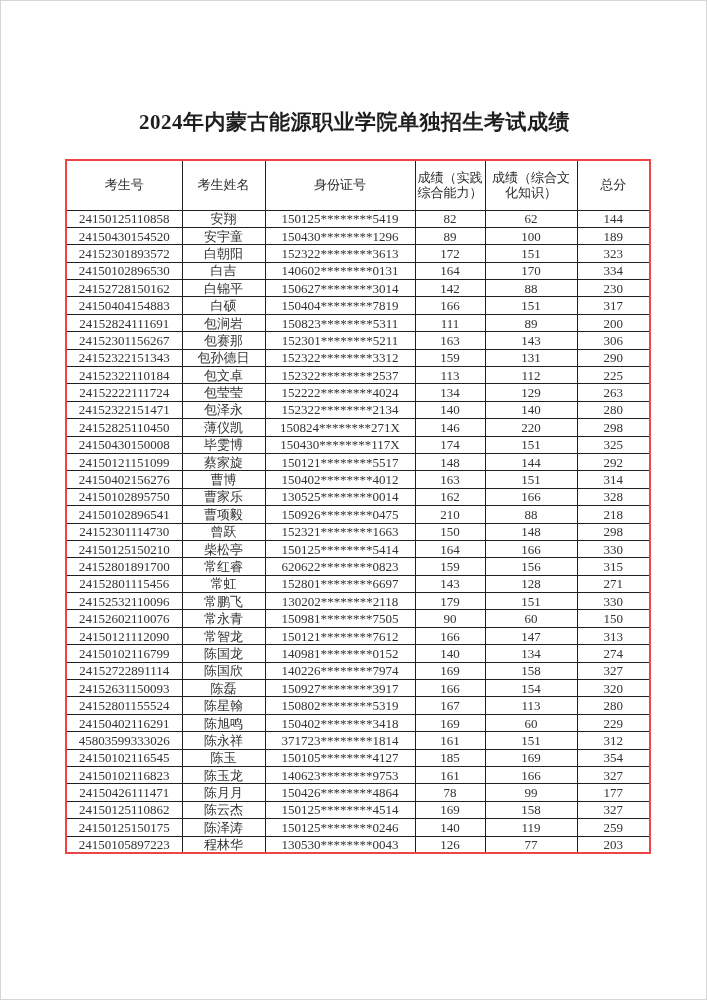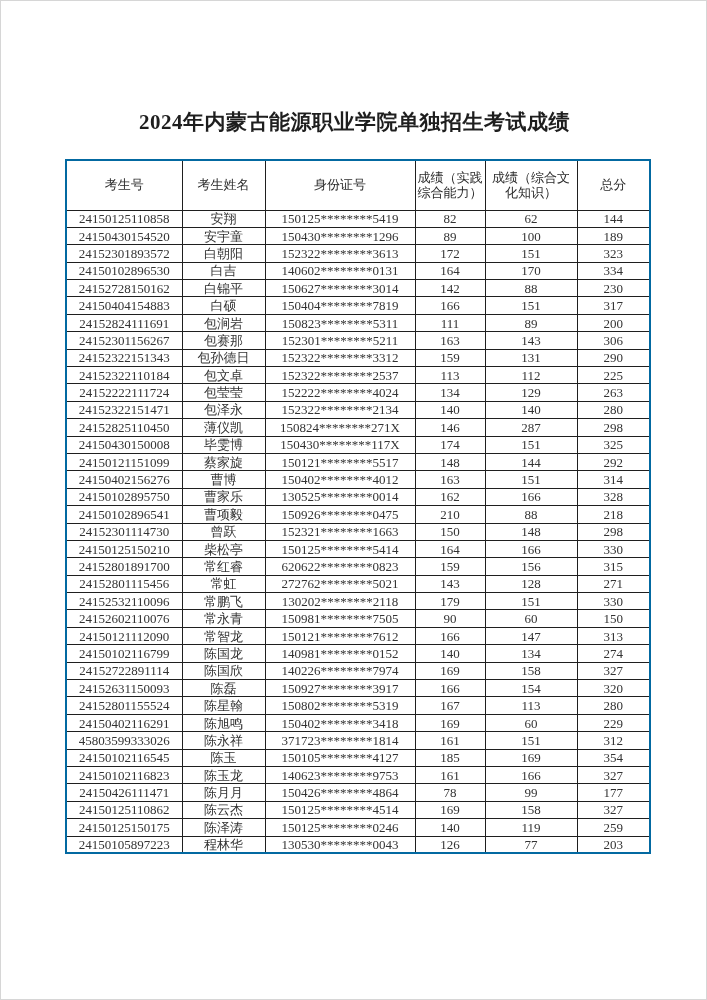--- a/index.html
+++ b/index.html
@@ -30,21 +30,21 @@
     letter-spacing: 0.5px;
     color: #1e1e1e;
   }
   table.score-table {
     position: absolute;
     top: 158px;
     left: 64px;
     width: 584px;
     border-collapse: collapse;
     table-layout: fixed;
-    border: 2px solid #0369a1;
+    border: 2px solid #ef4444;
   }
   .score-table th,
   .score-table td {
     border: 1px solid #1f1f1f;
     text-align: center;
     vertical-align: middle;
     padding: 0 2px;
     overflow: hidden;
     white-space: nowrap;
   }
@@ -188,21 +188,21 @@
     <td>152322********2134</td>
     <td>140</td>
     <td>140</td>
     <td>280</td>
   </tr>
         <tr class="data-row">
     <td>24152825110450</td>
     <td>薄仪凯</td>
     <td>150824********271X</td>
     <td>146</td>
-    <td>287</td>
+    <td>220</td>
     <td>298</td>
   </tr>
         <tr class="data-row">
     <td>24150430150008</td>
     <td>毕雯博</td>
     <td>150430********117X</td>
     <td>174</td>
     <td>151</td>
     <td>325</td>
   </tr>
@@ -258,21 +258,21 @@
     <td>24152801891700</td>
     <td>常红睿</td>
     <td>620622********0823</td>
     <td>159</td>
     <td>156</td>
     <td>315</td>
   </tr>
         <tr class="data-row">
     <td>24152801115456</td>
     <td>常虹</td>
-    <td>272762********5021</td>
+    <td>152801********6697</td>
     <td>143</td>
     <td>128</td>
     <td>271</td>
   </tr>
         <tr class="data-row">
     <td>24152532110096</td>
     <td>常鹏飞</td>
     <td>130202********2118</td>
     <td>179</td>
     <td>151</td>

